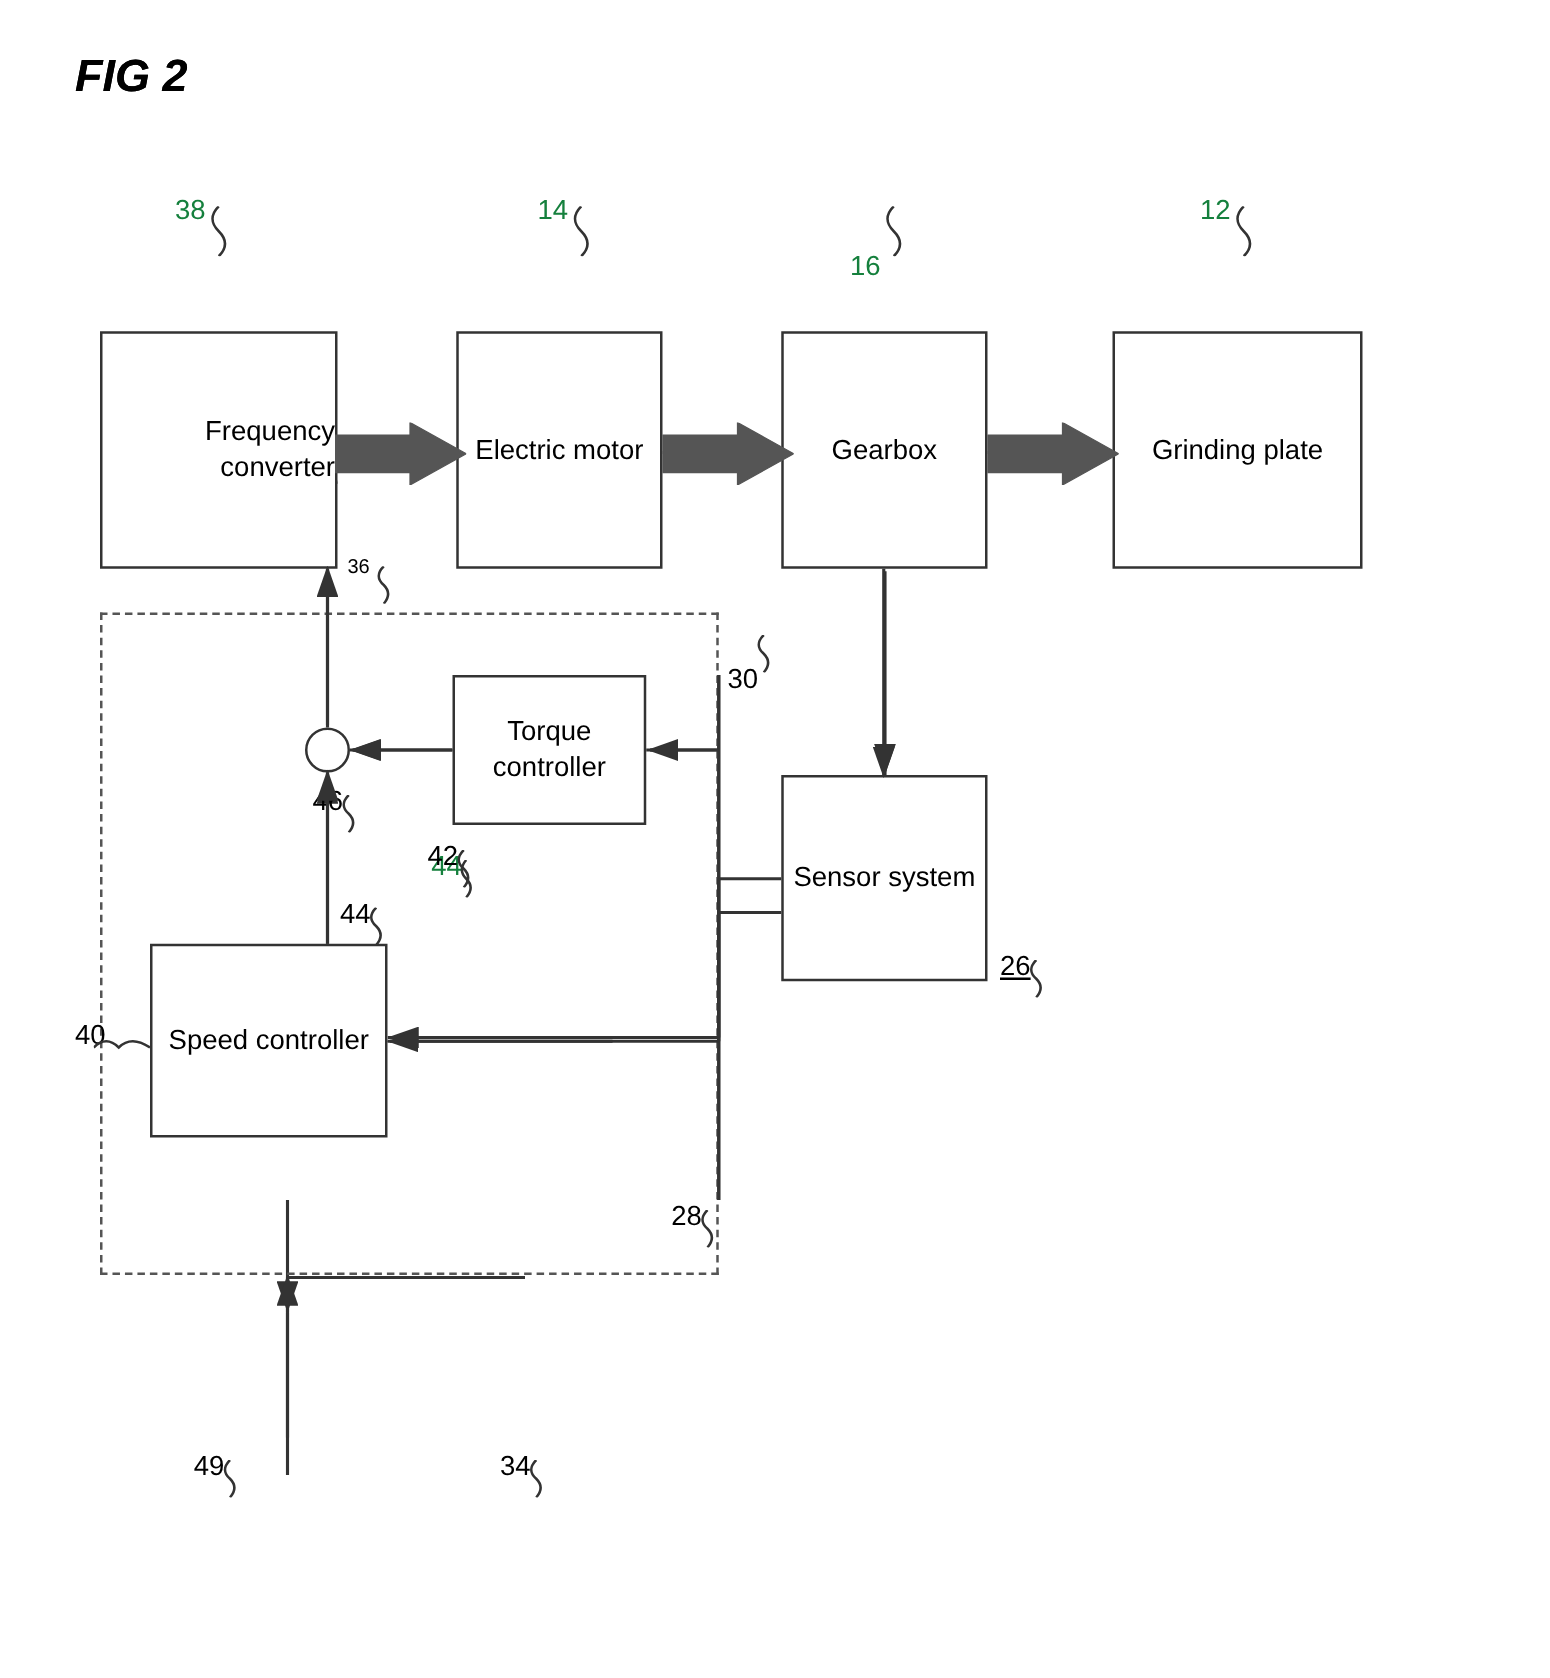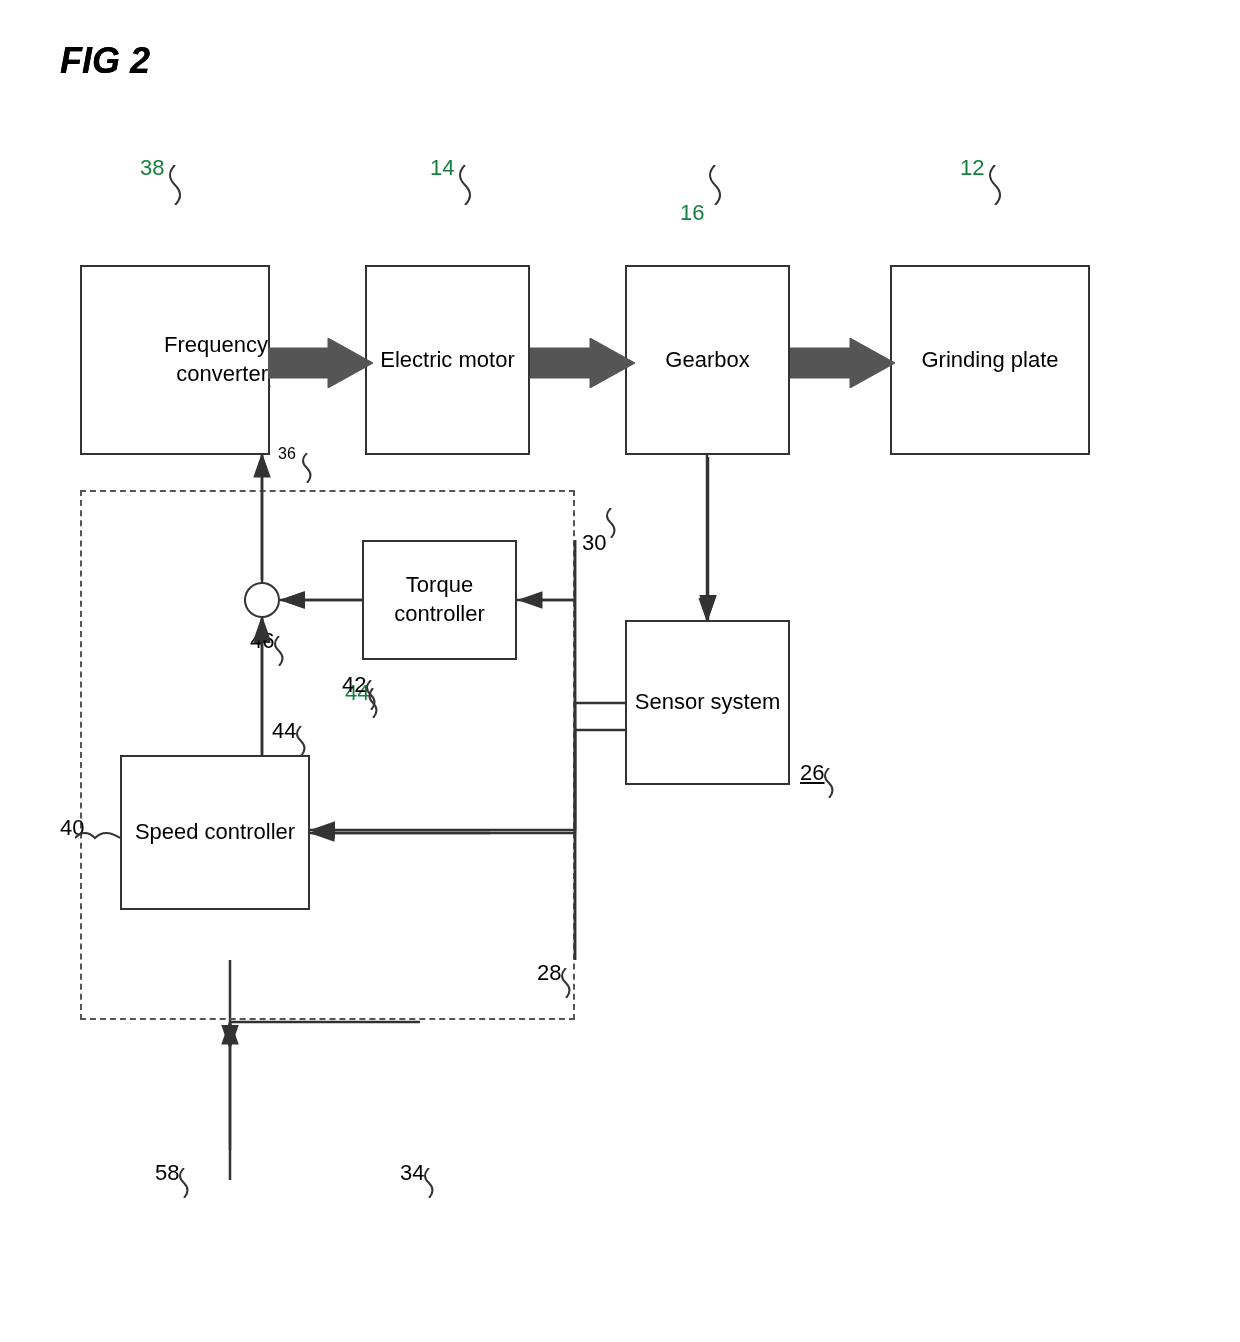--- a/index.html
+++ b/index.html
@@ -211,21 +211,21 @@
   <div style="position:absolute;top:500px;left:582px;font-size:22px;margin-top:30px;">30</div>
   <svg style="position:absolute;top:508px;left:596px;width:30px;height:30px;">
     <path d="M15,0 Q7,8 15,15 Q22,22 15,30" stroke="#333" stroke-width="2" fill="none"></path>
   </svg>
 
   <div style="position:absolute;top:960px;left:537px;font-size:22px;">28</div>
   <svg style="position:absolute;top:968px;left:551px;width:30px;height:30px;">
     <path d="M15,0 Q7,8 15,15 Q22,22 15,30" stroke="#333" stroke-width="2" fill="none"></path>
   </svg>
 
-  <div style="position:absolute;top:1160px;left:155px;font-size:22px;">58</div>
+  <div style="position:absolute;top:1160px;left:155px;font-size:22px;">49</div>
   <svg style="position:absolute;top:1168px;left:169px;width:30px;height:30px;">
     <path d="M15,0 Q7,8 15,15 Q22,22 15,30" stroke="#333" stroke-width="2" fill="none"></path>
   </svg>
 
   <div style="position:absolute;top:1160px;left:400px;font-size:22px;">34</div>
   <svg style="position:absolute;top:1168px;left:414px;width:30px;height:30px;">
     <path d="M15,0 Q7,8 15,15 Q22,22 15,30" stroke="#333" stroke-width="2" fill="none"></path>
   </svg>
 
   <svg style="position:absolute;top:338px;left:268px;width:105px;height:50px;">

